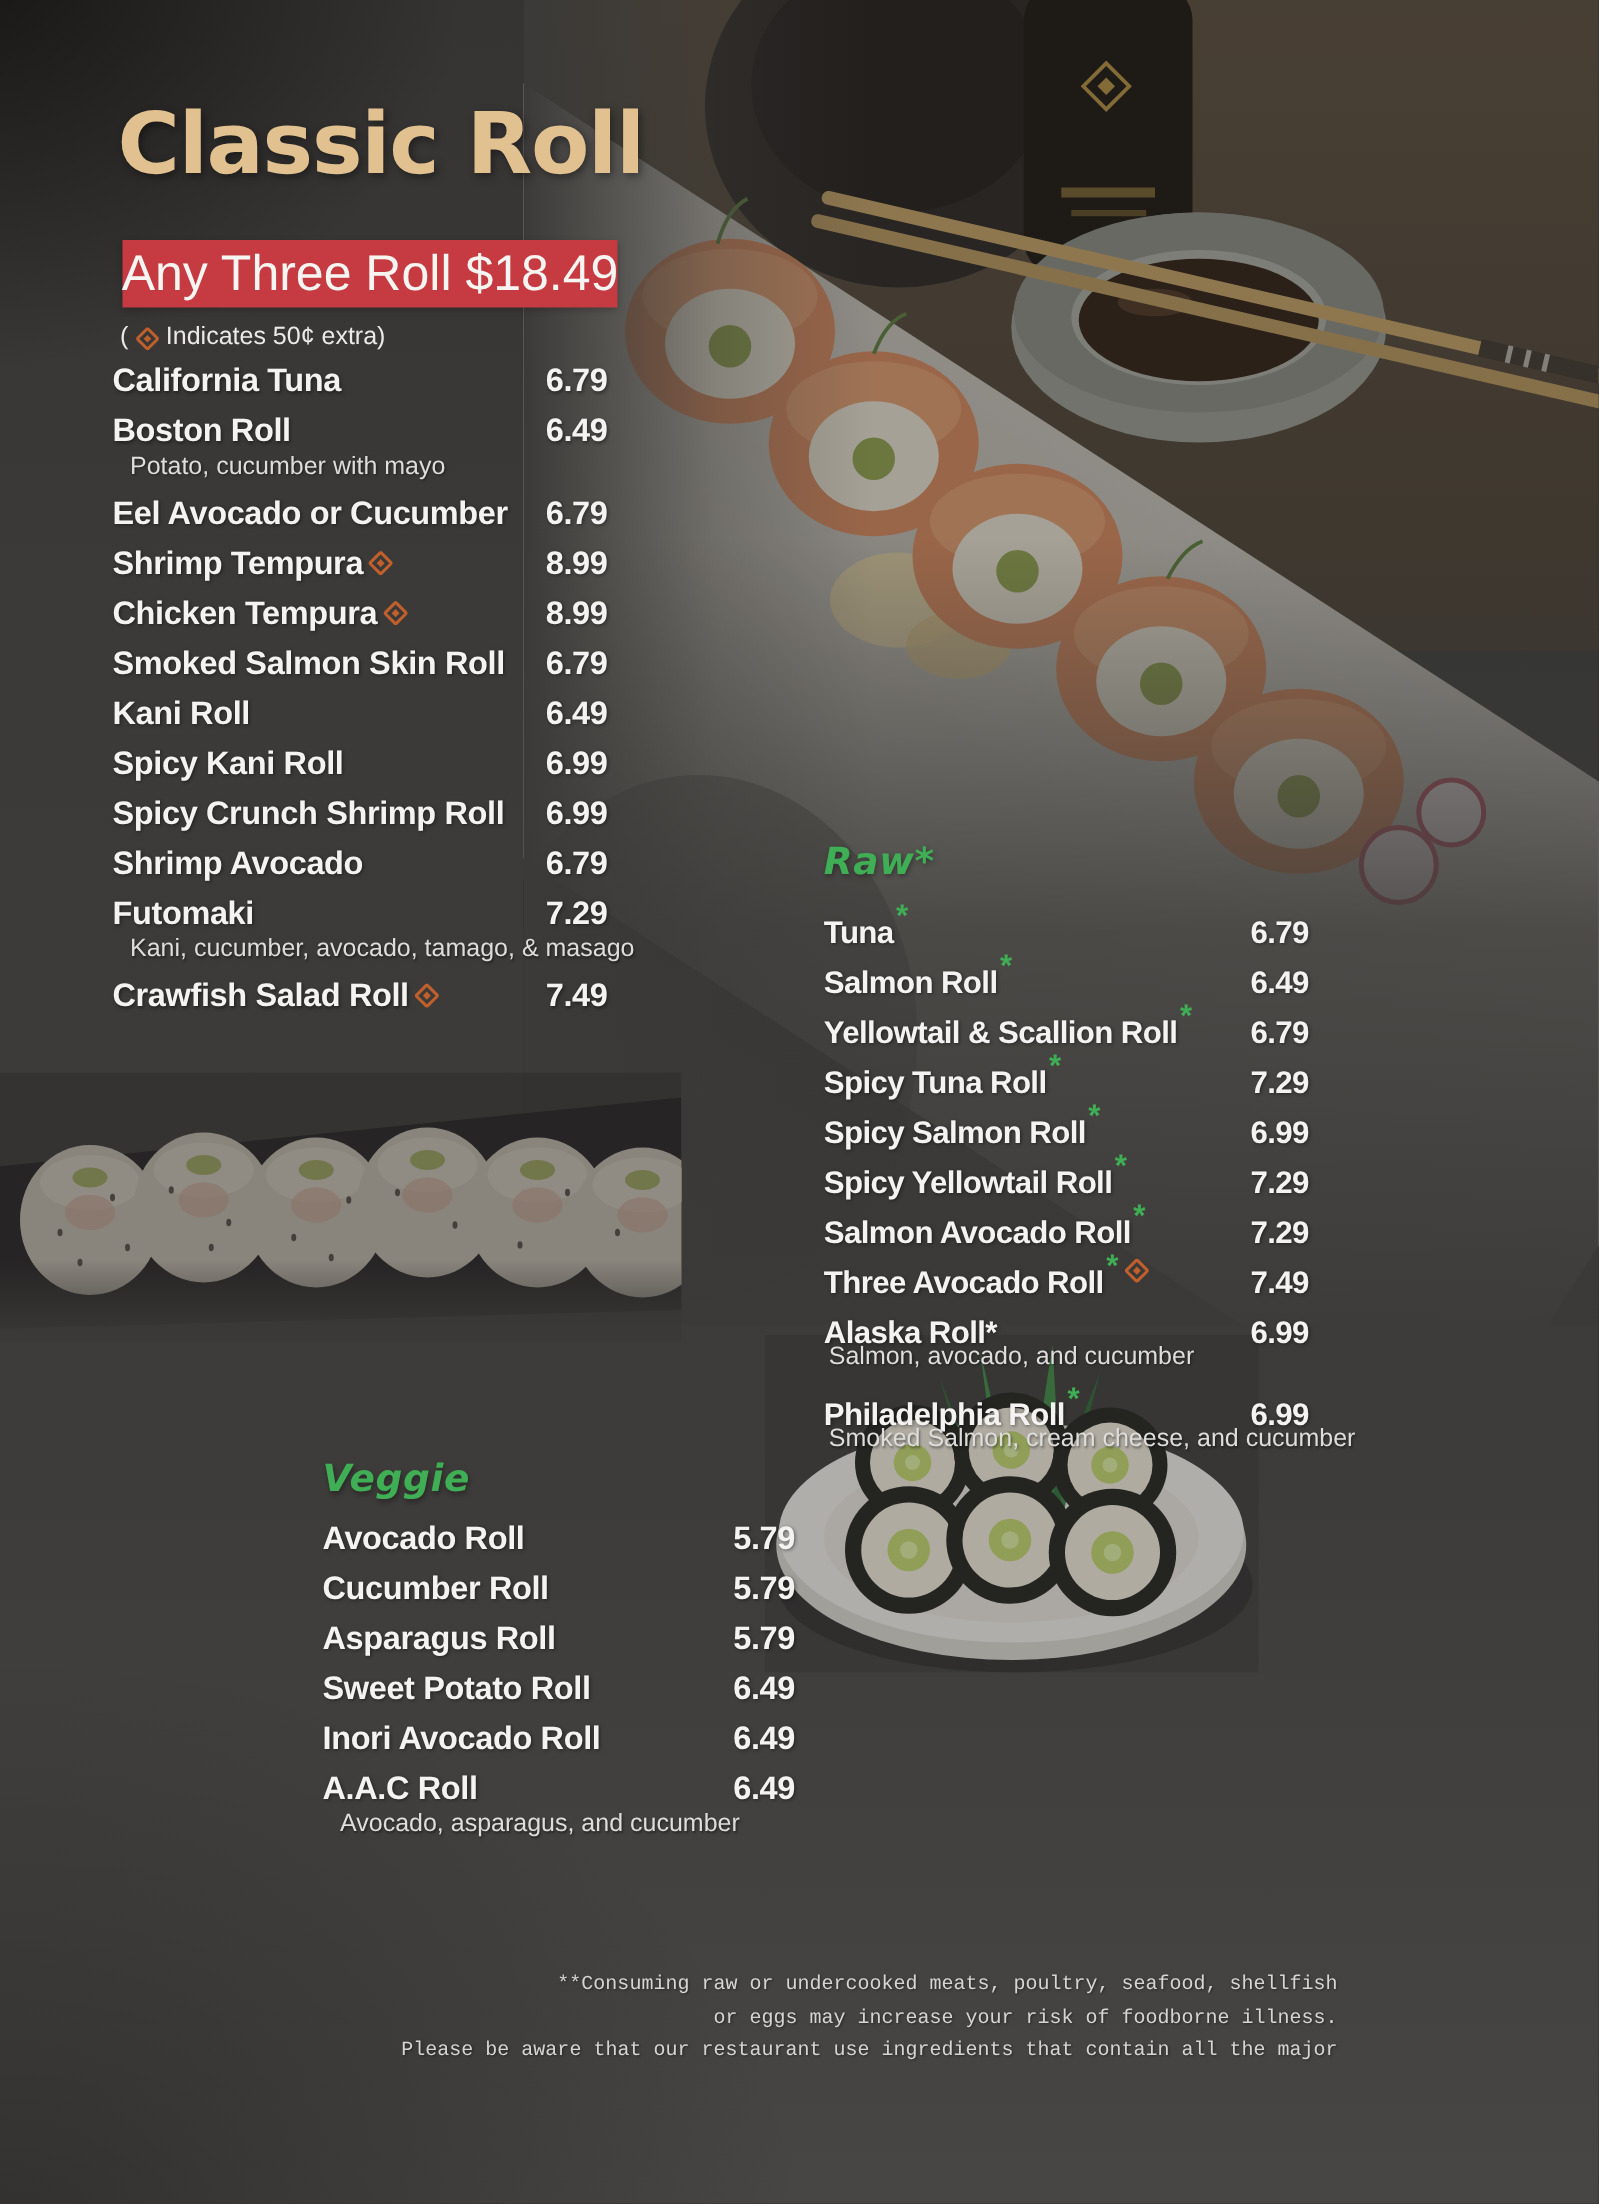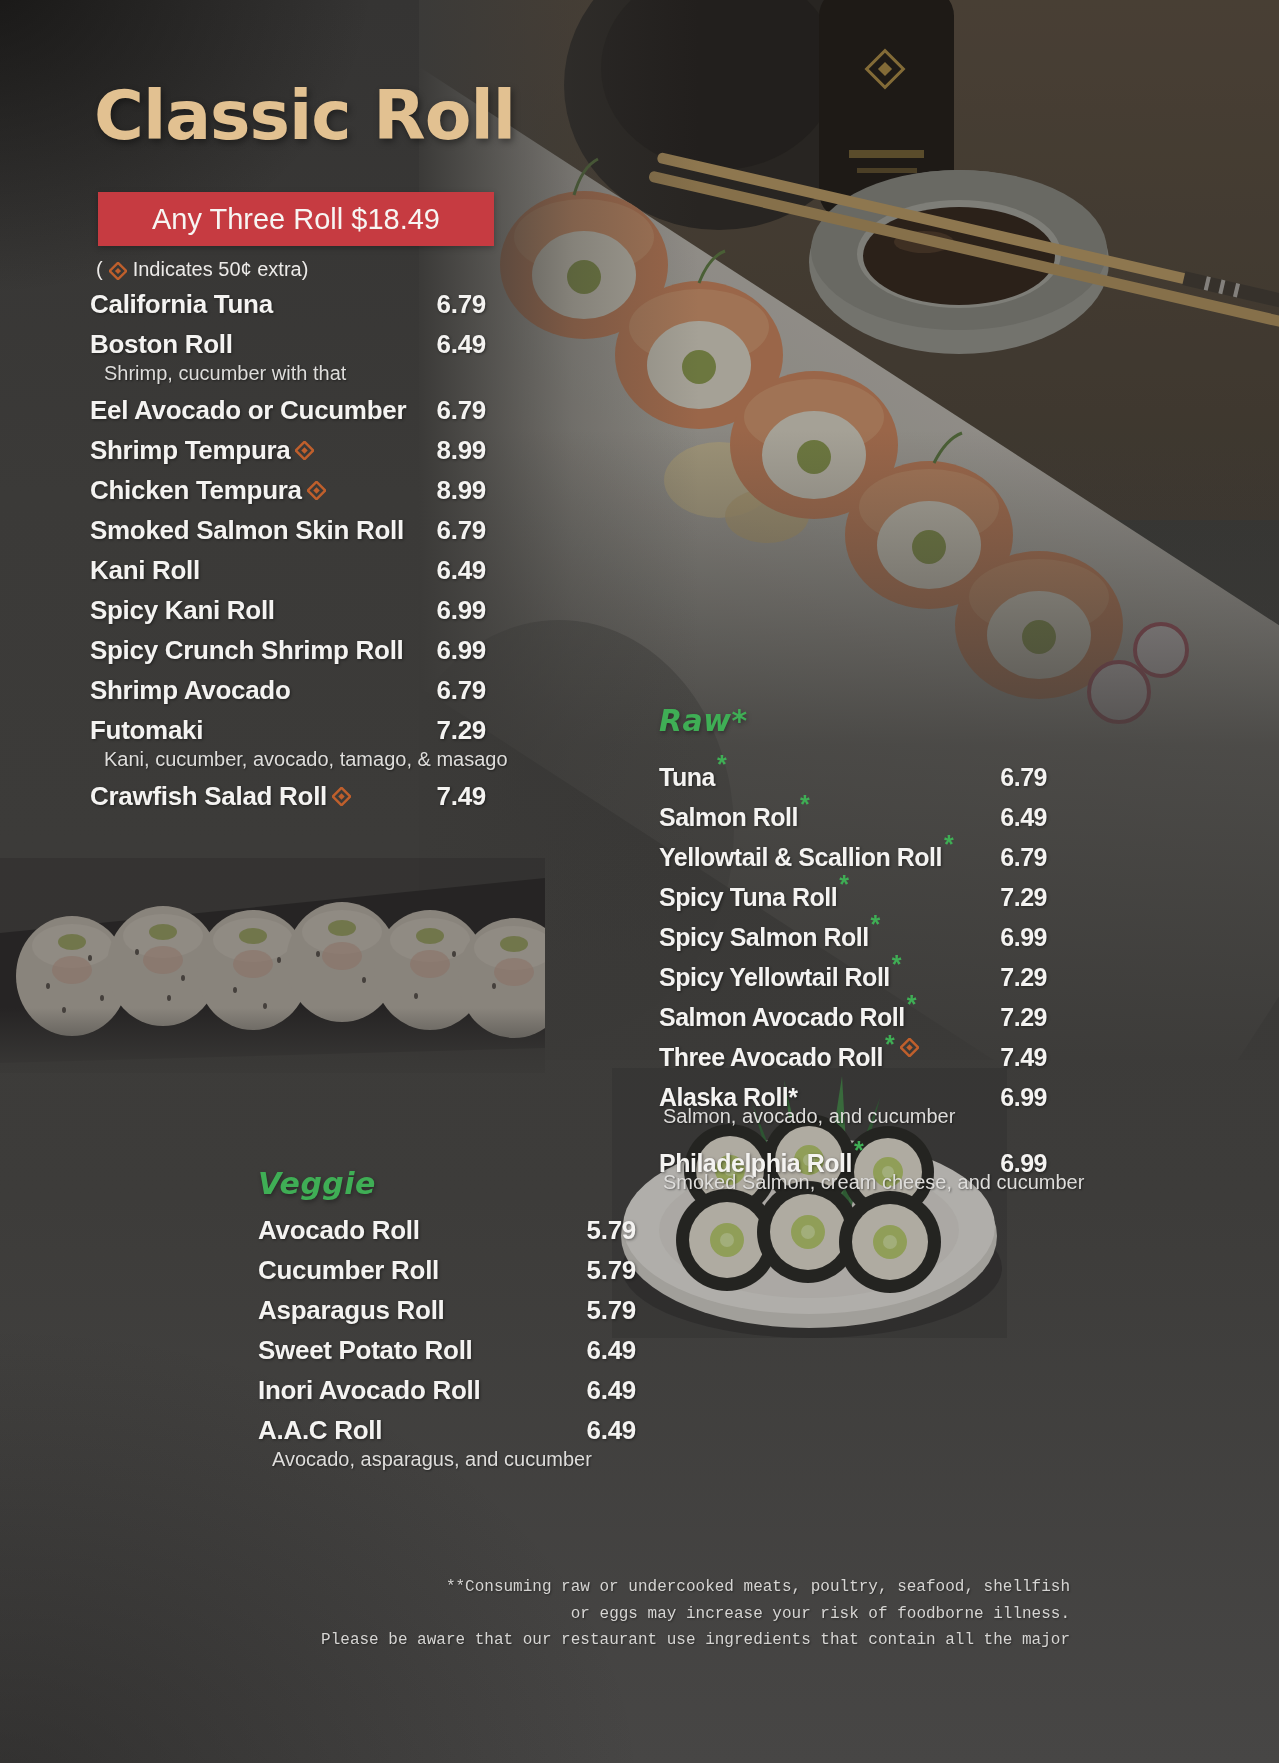--- a/index.html
+++ b/index.html
@@ -17,28 +17,28 @@
   .txt{position:absolute;z-index:3;}
 
   .title{
     left:94px;top:76px;
     font-family:"DejaVu Sans",sans-serif;font-weight:bold;font-size:68px;letter-spacing:-1px;
     color:#e2c191;text-shadow:2px 3px 7px rgba(0,0,0,0.40);white-space:nowrap;
   }
   .banner{
     left:98px;top:192px;width:396px;height:54px;background:#c63b41;
     display:flex;align-items:center;justify-content:center;
-    font-size:29px;color:#f7f5f2;white-space:nowrap;box-shadow:0 2px 6px rgba(0,0,0,0.25);
+    font-size:40px;color:#f7f5f2;white-space:nowrap;box-shadow:0 2px 6px rgba(0,0,0,0.25);
   }
   .note{left:96px;top:258px;font-size:20px;color:#eceae8;display:flex;align-items:center;gap:6px;white-space:nowrap;}
   .note .dico{display:inline-flex;margin-top:2px;}
 
   .section{position:absolute;z-index:3;}
   .sec-cooked{left:90px;top:284px;width:396px;}
-  .sec-raw{left:659px;top:701px;width:388px;}
+  .sec-raw{left:659px;top:670px;width:388px;}
   .sec-veggie{left:258px;top:1164px;width:378px;}
   .sec-heading{
     margin:0 0 6px 0;height:40px;line-height:40px;
     font-family:"DejaVu Sans",sans-serif;font-weight:bold;font-style:italic;font-size:30px;letter-spacing:0.5px;
     text-shadow:1px 2px 4px rgba(0,0,0,0.35);
   }
   .h-yellow{color:#eec832;}
   .h-green{color:#3fae55;}
 
   .item .row{display:flex;align-items:center;height:40px;}
@@ -309,21 +309,21 @@
           </div>
 
         </div>
 
         <div class="item">
           <div class="row">
             <span class="name">Boston Roll</span>
 
             <span class="price">6.49</span>
           </div>
-          <div class="desc">Shrimp, cucumber with that</div>
+          <div class="desc">Potato, cucumber with mayo</div>
         </div>
 
         <div class="item">
           <div class="row">
             <span class="name">Eel Avocado or Cucumber</span>
 
             <span class="price">6.79</span>
           </div>
 
         </div>

